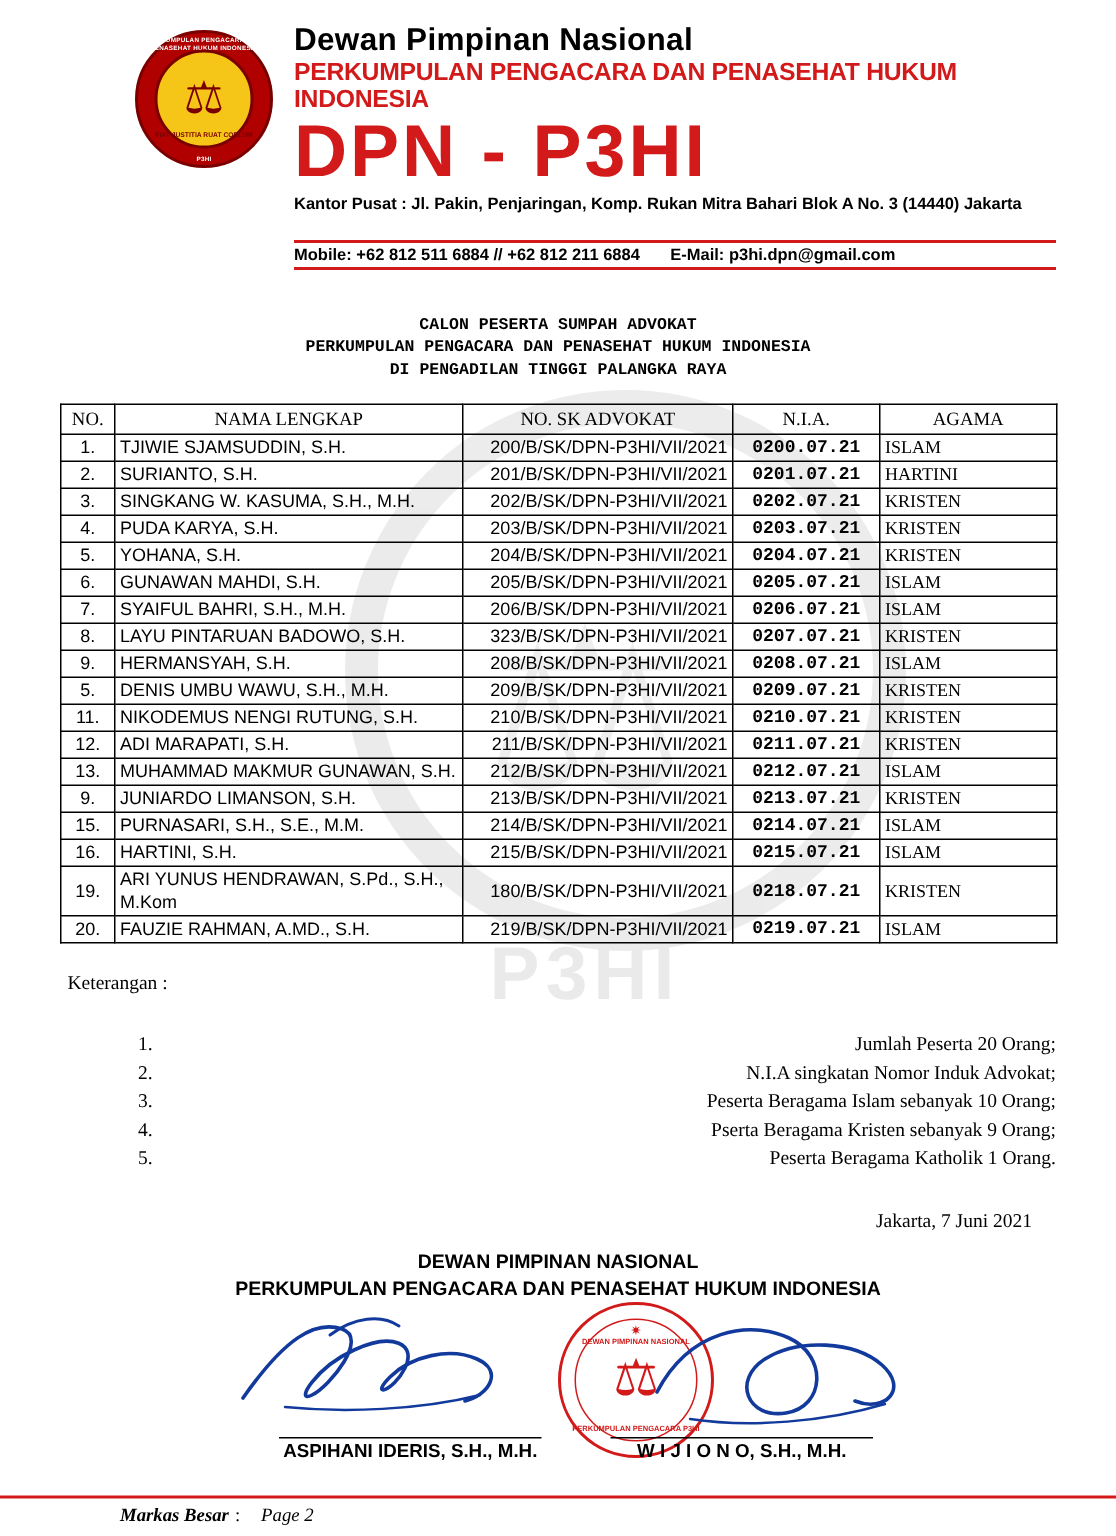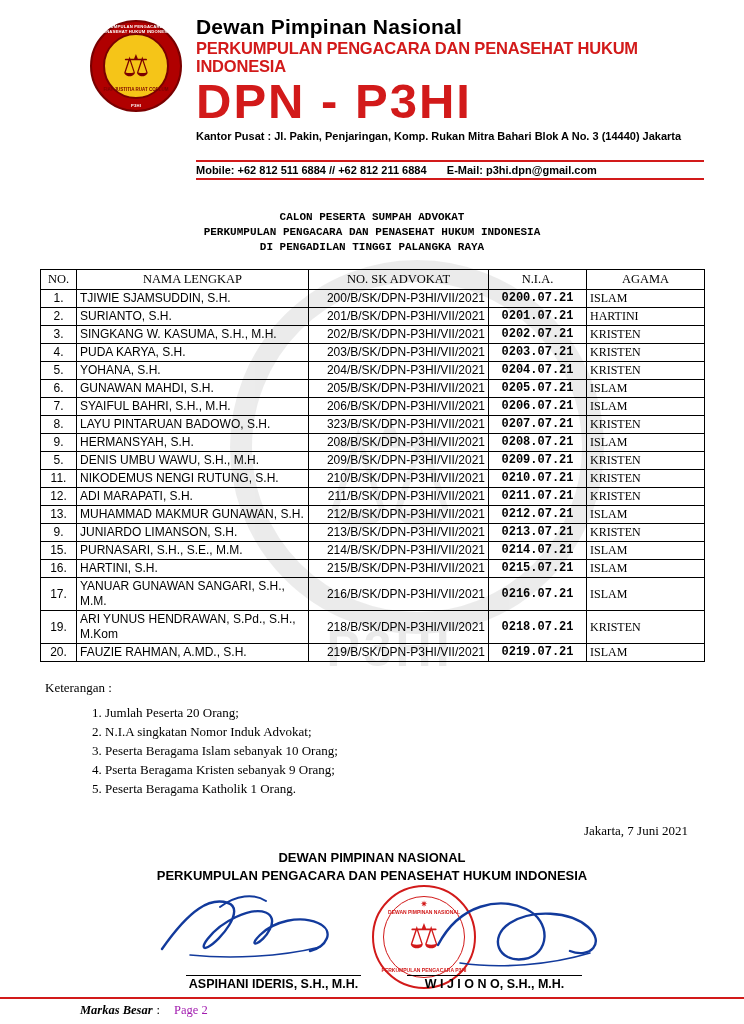--- a/index.html
+++ b/index.html
@@ -221,22 +221,23 @@
   
   .notes {
     margin: 18px 40px 0 45px;
     position: relative;
     z-index: 2;
   }
   .notes-title {
     font-size: 13px;
   }
   .notes ol {
-    margin: 8px 0 0 0;
+    margin: 24px 0 0 0;
     padding-left: 60px;
+    text-align: right;
   }
   .notes ol li {
     font-size: 13px;
     line-height: 1.45;
   }
 
   
   .place-date {
     margin-top: 24px;
     text-align: right;
@@ -358,21 +359,22 @@
   .footer .mb {
     font-family: "Liberation Serif", serif;
     font-style: italic;
     font-weight: bold;
     color: #000;
     white-space: nowrap;
   }
   .footer .fcolon { padding: 0 4px; }
   .footer .faddr { flex: 1 1 auto; }
   .footer .pageno {
-    color: #a21caf;
+    color: #000000;
+    font-style: italic;
     white-space: nowrap;
     padding-left: 10px;
     text-align: center;
   }
 </style>
 </head>
 <body>
 
 <div class="page">
 
@@ -535,30 +537,23 @@
             <td class="c-agama">ISLAM</td>
           </tr>
           <tr>
             <td class="c-no">16.</td>
             <td class="c-name">HARTINI, S.H.</td>
             <td class="c-sk">215/B/SK/DPN-P3HI/VII/2021</td>
             <td class="c-nia">0215.07.21</td>
             <td class="c-agama">ISLAM</td>
           </tr>
           <tr>
-            <td class="c-no">17.</td>
-            <td class="c-name">YANUAR GUNAWAN SANGARI, S.H., M.M.</td>
-            <td class="c-sk">216/B/SK/DPN-P3HI/VII/2021</td>
-            <td class="c-nia">0216.07.21</td>
-            <td class="c-agama">ISLAM</td>
-          </tr>
-          <tr>
             <td class="c-no">19.</td>
             <td class="c-name">ARI YUNUS HENDRAWAN, S.Pd., S.H., M.Kom</td>
-            <td class="c-sk">218/B/SK/DPN-P3HI/VII/2021</td>
+            <td class="c-sk">180/B/SK/DPN-P3HI/VII/2021</td>
             <td class="c-nia">0218.07.21</td>
             <td class="c-agama">KRISTEN</td>
           </tr>
           <tr>
             <td class="c-no">20.</td>
             <td class="c-name">FAUZIE RAHMAN, A.MD., S.H.</td>
             <td class="c-sk">219/B/SK/DPN-P3HI/VII/2021</td>
             <td class="c-nia">0219.07.21</td>
             <td class="c-agama">ISLAM</td>
           </tr>

